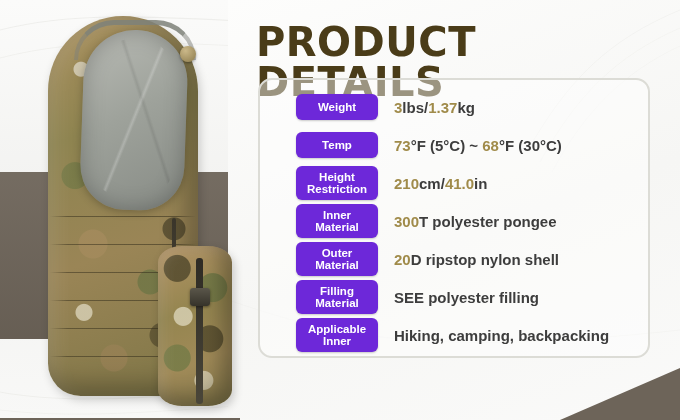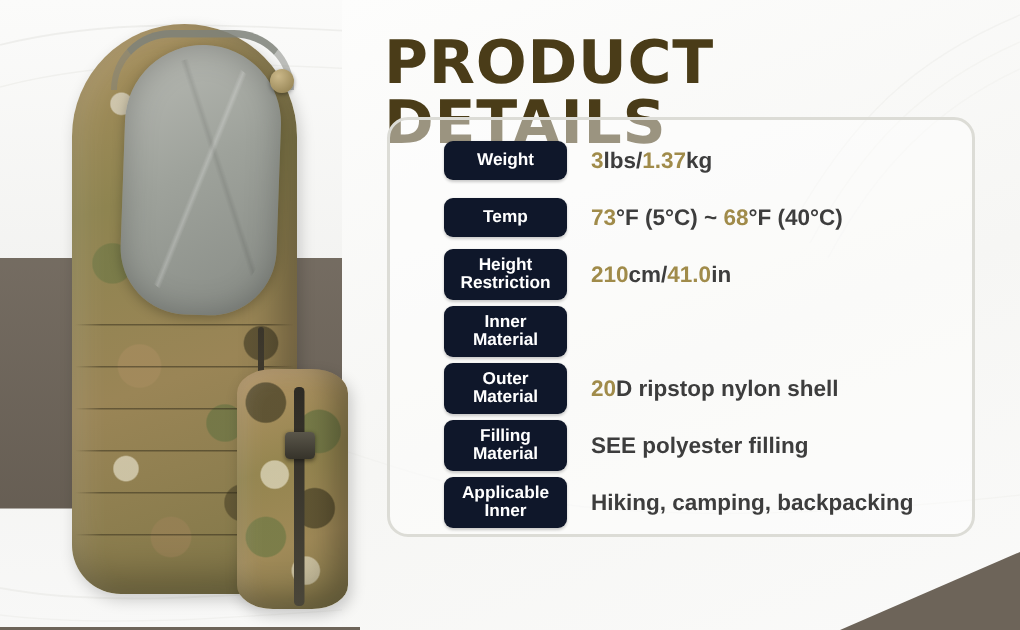--- a/index.html
+++ b/index.html
@@ -133,21 +133,21 @@
     background:rgba(255,255,255,.45);
     border:2px solid #dcdcd6;
     border-radius:14px;
   }
   .spec-table {
     position:absolute; left:272px; top:88px; width:372px;
   }
   .spec-row { display:flex; align-items:center; height:38px; }
   .pill {
     flex:0 0 82px; margin-left:24px;
-    background:#0f172a; color:#ffffff;
+    background:#6d28d9; color:#ffffff;
     border-radius:6px;
     font-size:11.5px; font-weight:bold; line-height:12px;
     text-align:center; padding:5px 4px;
     min-height:26px; display:flex; align-items:center; justify-content:center;
     box-shadow:0 1px 2px rgba(0,0,0,.2);
   }
   .pill span { display:block; }
   .value {
     margin-left:16px; font-size:15px; color:#3d3d3d; white-space:nowrap;
     font-family:"Liberation Sans", sans-serif;
@@ -208,38 +208,39 @@
           </div>
         </div>
         <div class="value"><span class="num">3</span><span>lbs/</span><span class="num">1.37</span><span>kg</span></div>
       </div>
       <div class="spec-row">
         <div class="pill">
           <div>
             <span>Temp</span>
           </div>
         </div>
-        <div class="value"><span class="num">73</span><span>°F (5°C) ~ </span><span class="num">68</span><span>°F (40°C)</span></div>
+        <div class="value"><span class="num">73</span><span>°F (5°C) ~ </span><span class="num">68</span><span>°F (30°C)</span></div>
       </div>
       <div class="spec-row">
         <div class="pill">
           <div>
             <span>Height</span>
             <span>Restriction</span>
           </div>
         </div>
         <div class="value"><span class="num">210</span><span>cm/</span><span class="num">41.0</span><span>in</span></div>
       </div>
       <div class="spec-row">
         <div class="pill">
           <div>
             <span>Inner</span>
             <span>Material</span>
           </div>
         </div>
+        <div class="value"><span class="num">300</span><span>T polyester pongee</span></div>
       </div>
       <div class="spec-row">
         <div class="pill">
           <div>
             <span>Outer</span>
             <span>Material</span>
           </div>
         </div>
         <div class="value"><span class="num">20</span><span>D ripstop nylon shell</span></div>
       </div>

